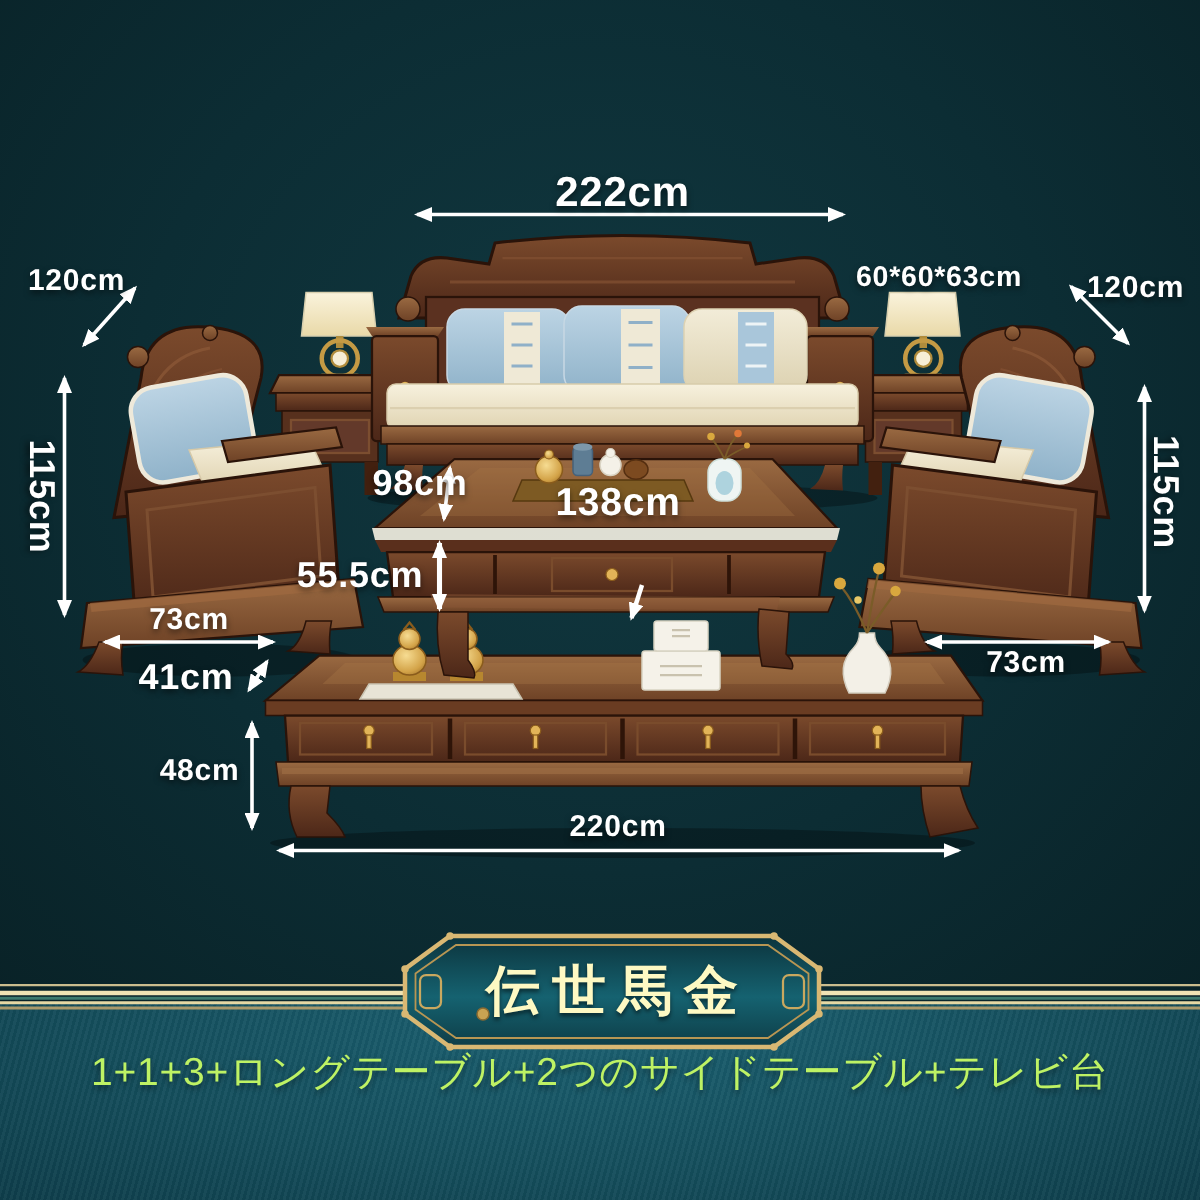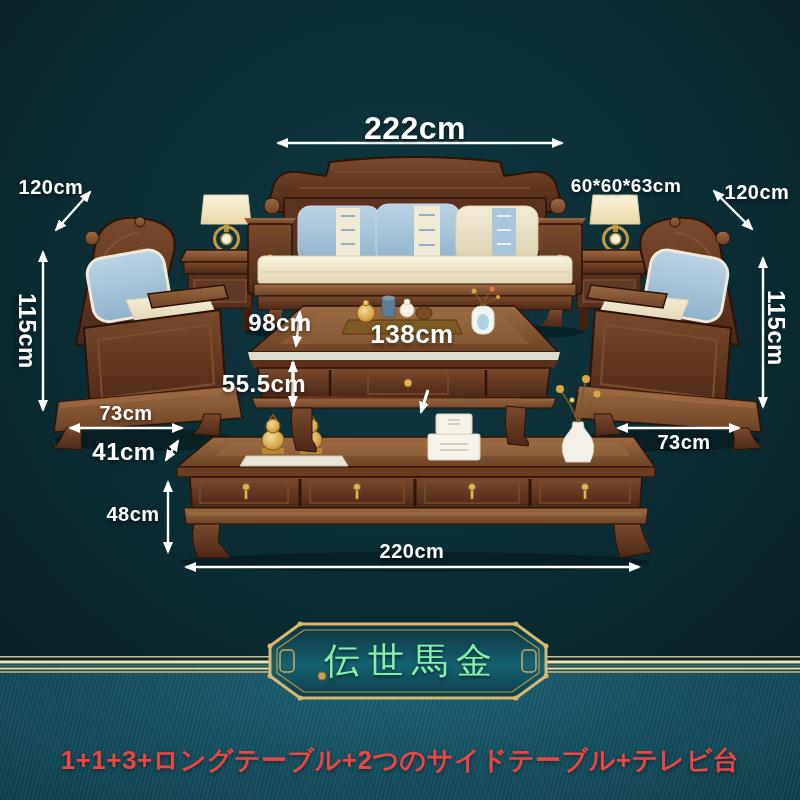--- a/index.html
+++ b/index.html
@@ -18,29 +18,29 @@
       repeating-linear-gradient(105deg, rgba(255,255,255,0.035) 0 2px, rgba(0,0,0,0.03) 2px 4px),
       radial-gradient(ellipse at 50% 10%, #1b6172 0%, #144d5b 60%, #0e3d4a 100%);
   }
   .scene{position:absolute;left:0;top:0;width:800px;height:800px;}
   .dim{
     position:absolute;transform:translate(-50%,-50%);
     font-weight:700;font-size:24px;color:#ffffff;white-space:nowrap;
     text-shadow:0 2px 4px rgba(0,0,0,0.55);letter-spacing:0.5px;line-height:1;
   }
   .dim.rot{transform:translate(-50%,-50%) rotate(90deg);}
-  .fs23{font-size:19px}.fs24{font-size:24px}.fs25{font-size:20px}.fs26{font-size:32px}.fs27{font-size:26px}
+  .fs23{font-size:19px}.fs24{font-size:24px}.fs25{font-size:20px}.fs26{font-size:28px}.fs27{font-size:26px}
   .banner-title{
     position:absolute;left:412px;top:661px;transform:translate(-50%,-50%);
-    font-size:36px;font-weight:400;color:#86efac;letter-spacing:8px;white-space:nowrap;
+    font-size:36px;font-weight:700;color:#fef9c3;letter-spacing:8px;white-space:nowrap;
     text-shadow:0 2px 3px rgba(0,0,0,0.55);
   }
   .footer-text{
-    position:absolute;left:400px;top:760px;transform:translate(-50%,-50%);
-    font-size:26px;font-weight:700;color:#ef4444;white-space:nowrap;
+    position:absolute;left:400px;top:715px;transform:translate(-50%,-50%);
+    font-size:26px;font-weight:400;color:#bef264;white-space:nowrap;
     text-shadow:0 2px 4px rgba(0,0,0,0.45);letter-spacing:0.5px;
   }
 </style>
 </head>
 <body>
 
 <div class="bg-top"></div>
 <div class="bg-bottom"></div>
 
 <svg class="scene" viewBox="0 0 800 800" xmlns="http://www.w3.org/2000/svg">
@@ -294,21 +294,21 @@
 </svg>
 
 <div class="dim fs26" style="left:415px;top:128px">222cm</div>
 <div class="dim fs25" style="left:51px;top:187px">120cm</div>
 <div class="dim fs25" style="left:757px;top:192px">120cm</div>
 <div class="dim fs23" style="left:626px;top:185px">60*60*63cm</div>
 <div class="dim fs24 rot" style="left:27px;top:331px">115cm</div>
 <div class="dim fs24 rot" style="left:776px;top:328px">115cm</div>
 <div class="dim fs24" style="left:280px;top:323px">98cm</div>
 <div class="dim fs27" style="left:412px;top:334px">138cm</div>
-<div class="dim fs24" style="left:264px;top:384px">55.5cm</div>
+<div class="dim fs24" style="left:240px;top:384px">55.5cm</div>
 <div class="dim fs25" style="left:126px;top:413px">73cm</div>
 <div class="dim fs25" style="left:684px;top:442px">73cm</div>
 <div class="dim fs24" style="left:124px;top:452px">41cm</div>
 <div class="dim fs25" style="left:133px;top:514px">48cm</div>
 <div class="dim fs25" style="left:412px;top:551px">220cm</div>
 
 <div class="banner-title">伝世馬金</div>
 <div class="footer-text">1+1+3+ロングテーブル+2つのサイドテーブル+テレビ台</div>
 
 </body></html>

